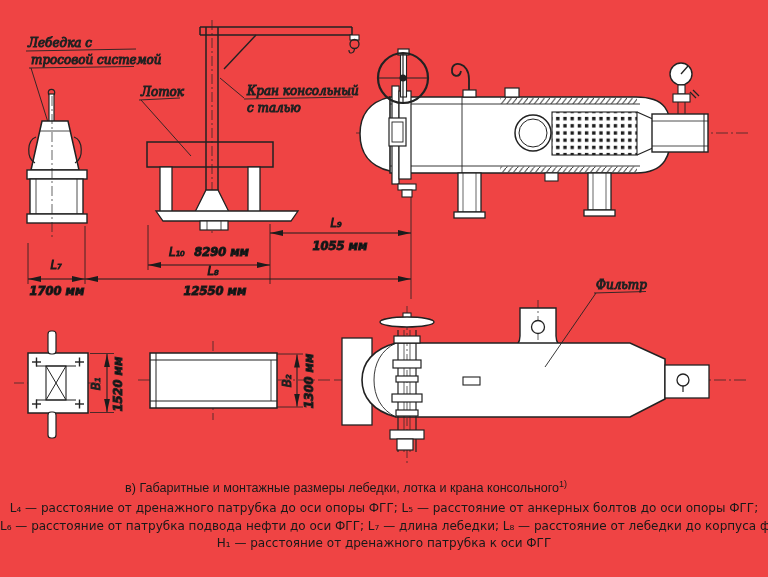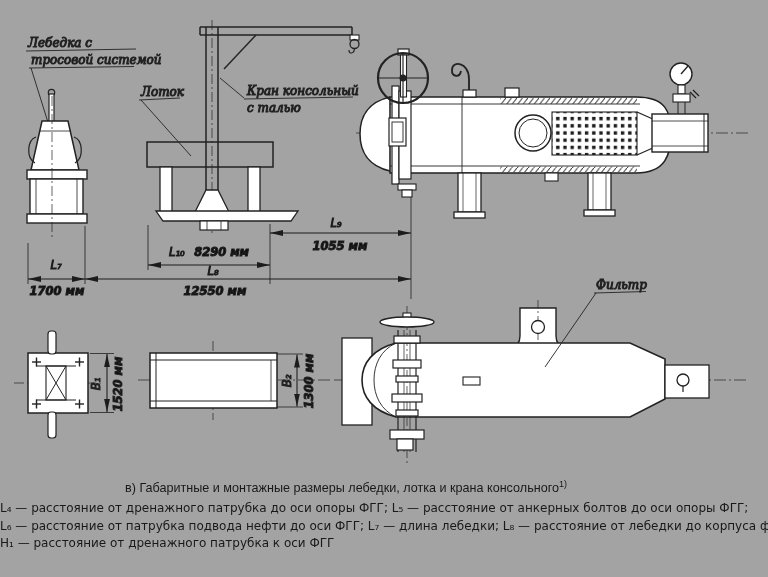--- a/index.html
+++ b/index.html
@@ -1,23 +1,23 @@
 <!DOCTYPE html>
 <html><head>
 <meta charset="utf-8">
 <style>
   html,body{margin:0;padding:0;background:#ffffff;}
-  #page{position:relative;width:768px;height:577px;background:#a3a3a3;font-family:"Liberation Sans",sans-serif;color:#1c1c1c;overflow:hidden;}
+  #page{position:relative;width:768px;height:577px;background:#ef4444;font-family:"Liberation Sans",sans-serif;color:#1c1c1c;overflow:hidden;}
   #drawing{position:absolute;left:0;top:0;}
   .lbl{font:italic 12px "DejaVu Serif",serif;fill:#161616;}
   .dim-sym{font:italic 11.5px "DejaVu Sans",sans-serif;fill:#111;}
   .dim-val{font:italic 700 11.5px "DejaVu Sans",sans-serif;fill:#111;}
   .caption{position:absolute;left:0;top:479px;width:692px;text-align:center;font-size:12.6px;color:#191919;}
   .caption sup{font-size:9px;}
-  .legend{position:absolute;left:0;top:500px;width:768px;text-align:left;font-size:12px;line-height:17.5px;color:#191919;font-family:"DejaVu Sans",sans-serif;}
+  .legend{position:absolute;left:0;top:500px;width:768px;text-align:center;font-size:12px;line-height:17.5px;color:#191919;font-family:"DejaVu Sans",sans-serif;}
   .legend div{white-space:nowrap;}
   svg line,svg path,svg rect,svg circle,svg ellipse,svg polygon{vector-effect:none;}
 </style>
 </head>
 <body>
 
 <div id="page">
 
 <svg id="drawing" width="768" height="475" viewBox="0 0 768 475">
   <defs>

